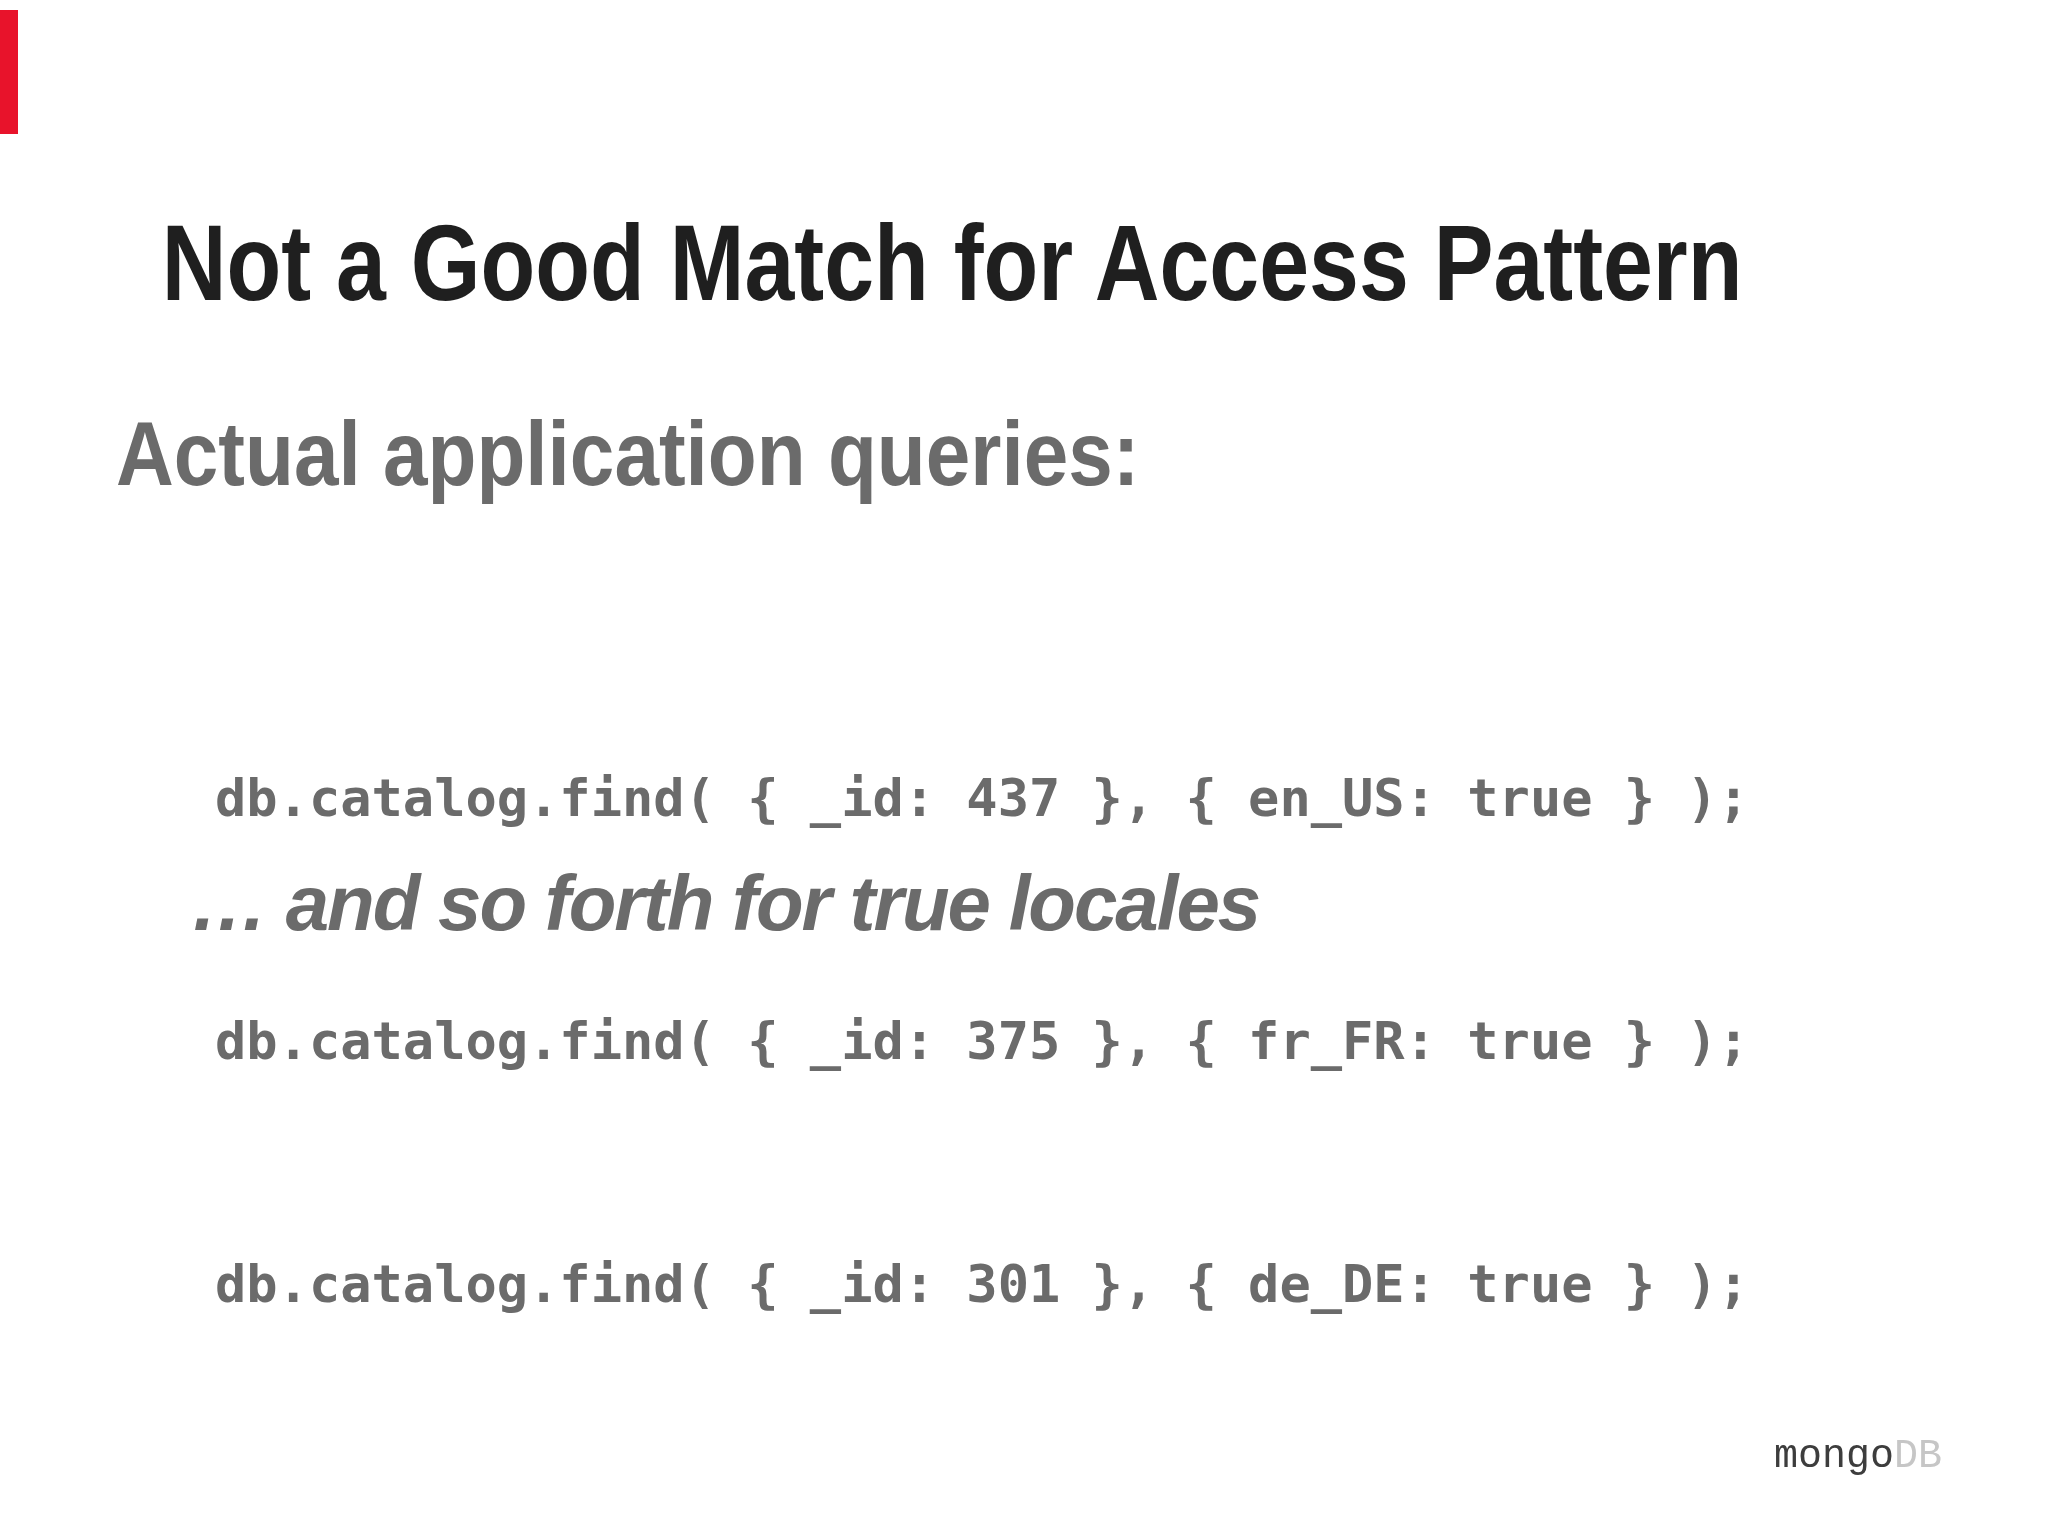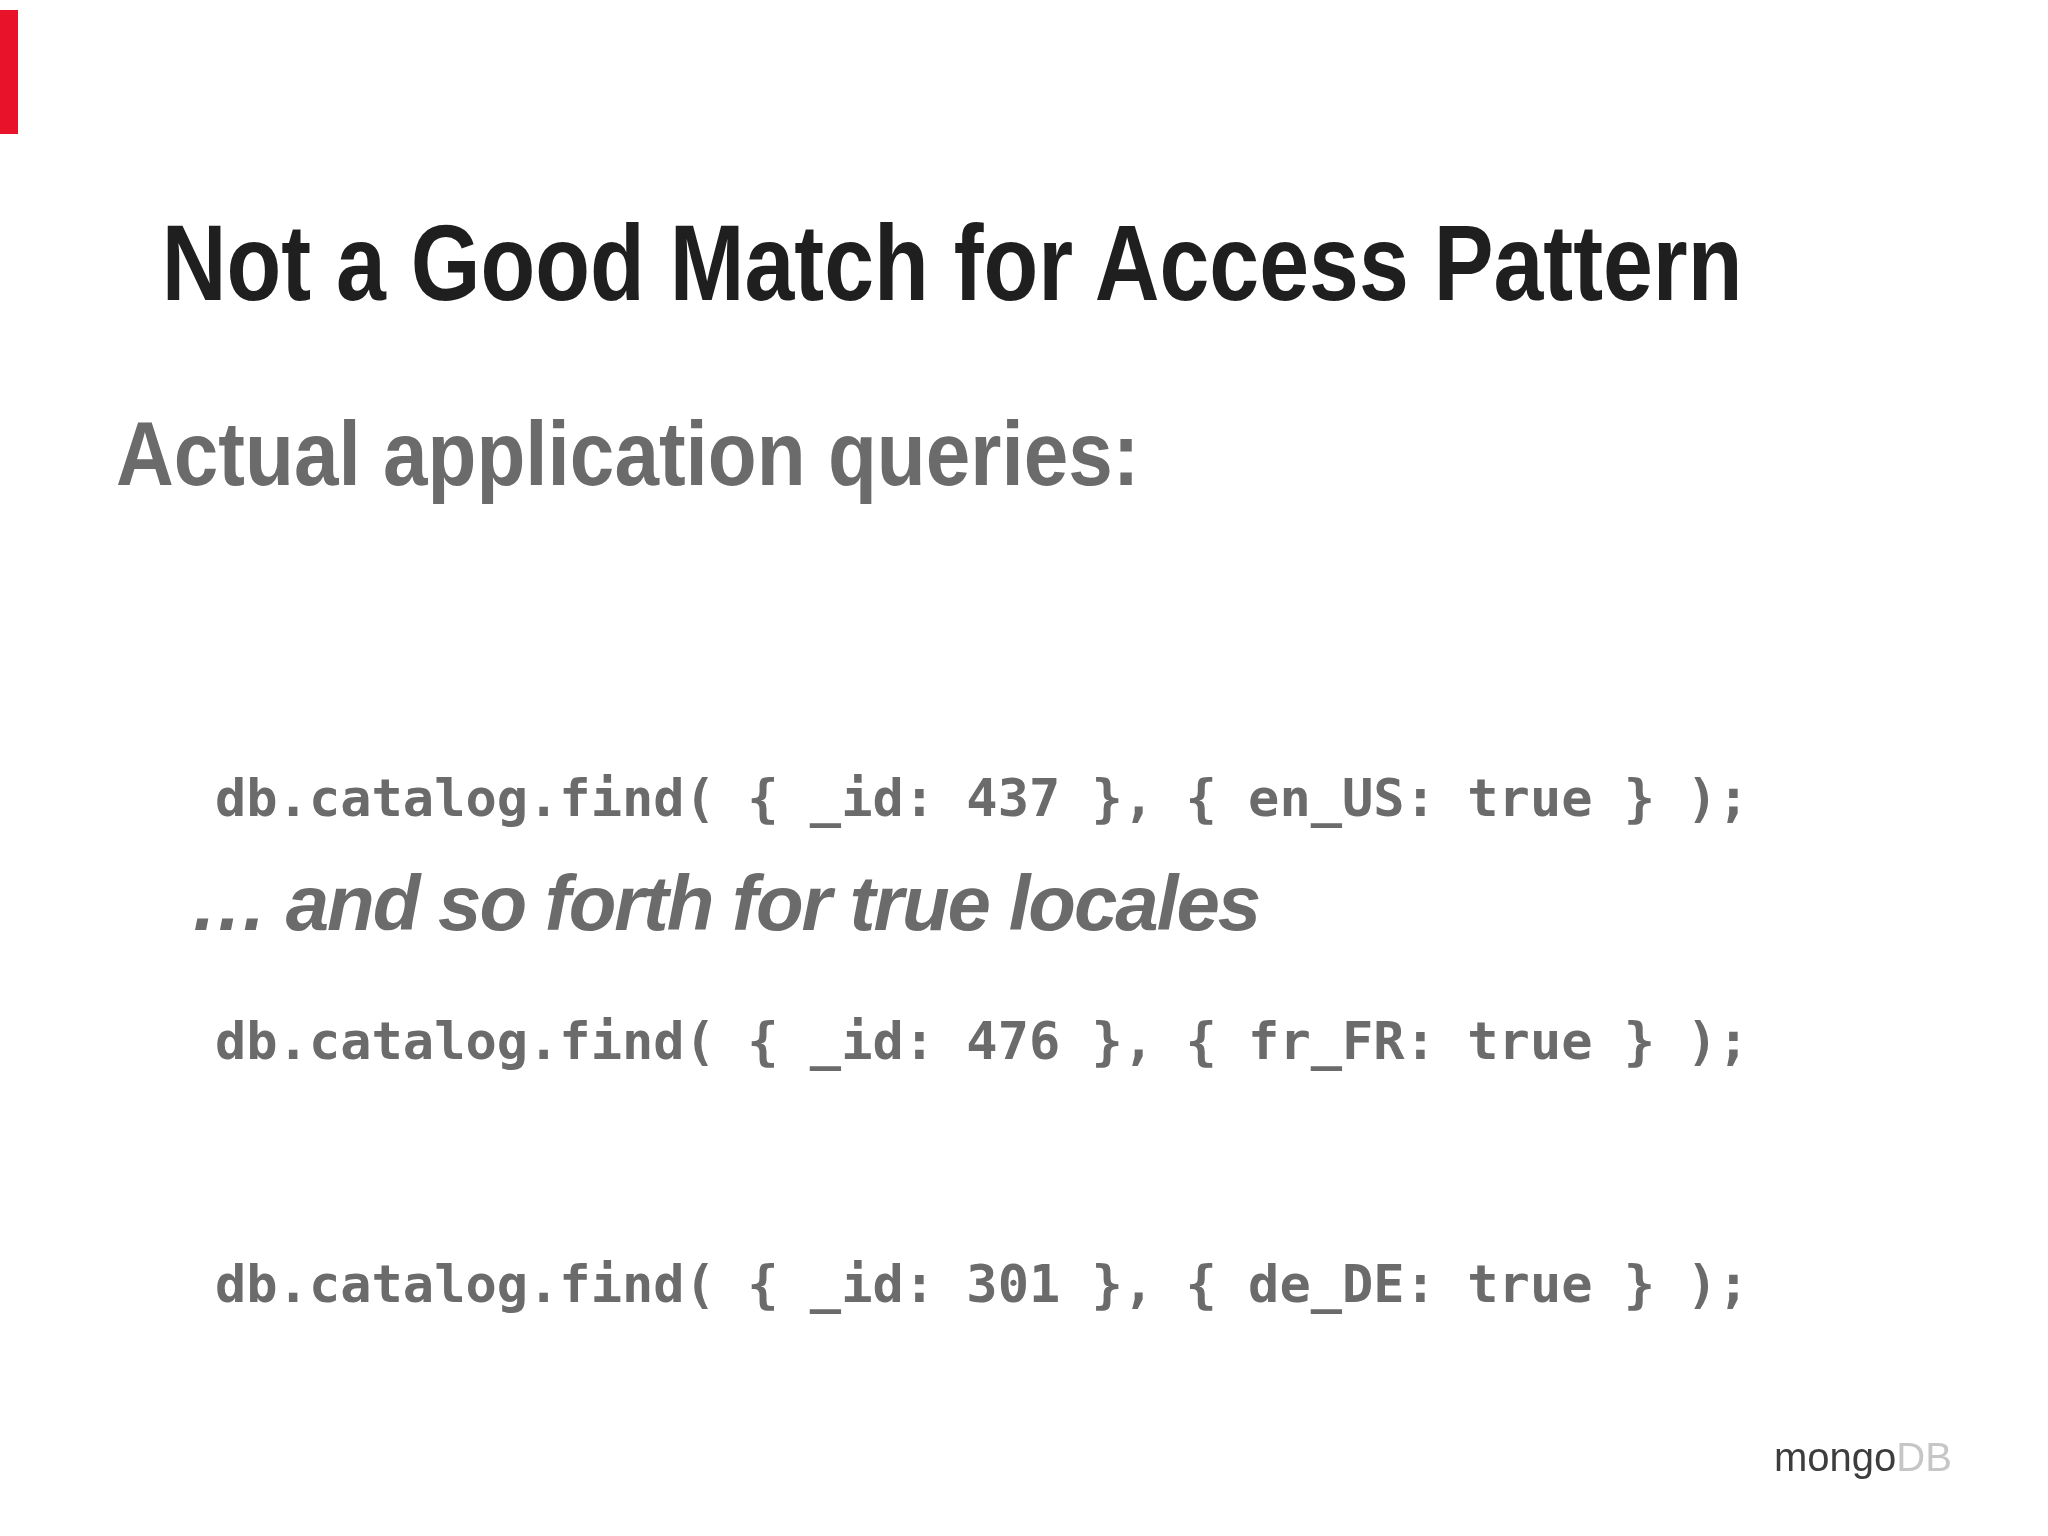--- a/index.html
+++ b/index.html
@@ -74,42 +74,42 @@
     font-style: italic;
     line-height: 1;
     letter-spacing: -2px;
     color: #6b6b6b;
     white-space: nowrap;
   }
   .logo {
     position: absolute;
     left: 1774px;
     top: 1437px;
-    font-family: Liberation Sans, sans-serif;
+    font-family: Liberation Mono, monospace;
     font-size: 40px;
     line-height: 1;
     white-space: nowrap;
   }
   .logo .logo-dark  { color: #3d3d3d; }
   .logo .logo-light { color: #c6c6c6; }
 </style>
 </head>
 <body>
 
 <div class="slide">
 
   <div class="red-strip"></div>
 
   <h1 class="slide-title"><span class="squeeze">Not a Good Match for Access Pattern</span></h1>
 
   <div class="section-heading">Actual application queries:</div>
 
   <div class="code-block">
     <div>db.catalog.find( { _id: 437 }, { en_US: true } );</div>
-    <div>db.catalog.find( { _id: 476 }, { fr_FR: true } );</div>
+    <div>db.catalog.find( { _id: 375 }, { fr_FR: true } );</div>
     <div>db.catalog.find( { _id: 301 }, { de_DE: true } );</div>
   </div>
 
   <div class="note-italic">… and so forth for true locales</div>
 
   <div class="logo"><span class="logo-dark">mongo</span><span class="logo-light">DB</span></div>
 
 </div>
 
 </body></html>

